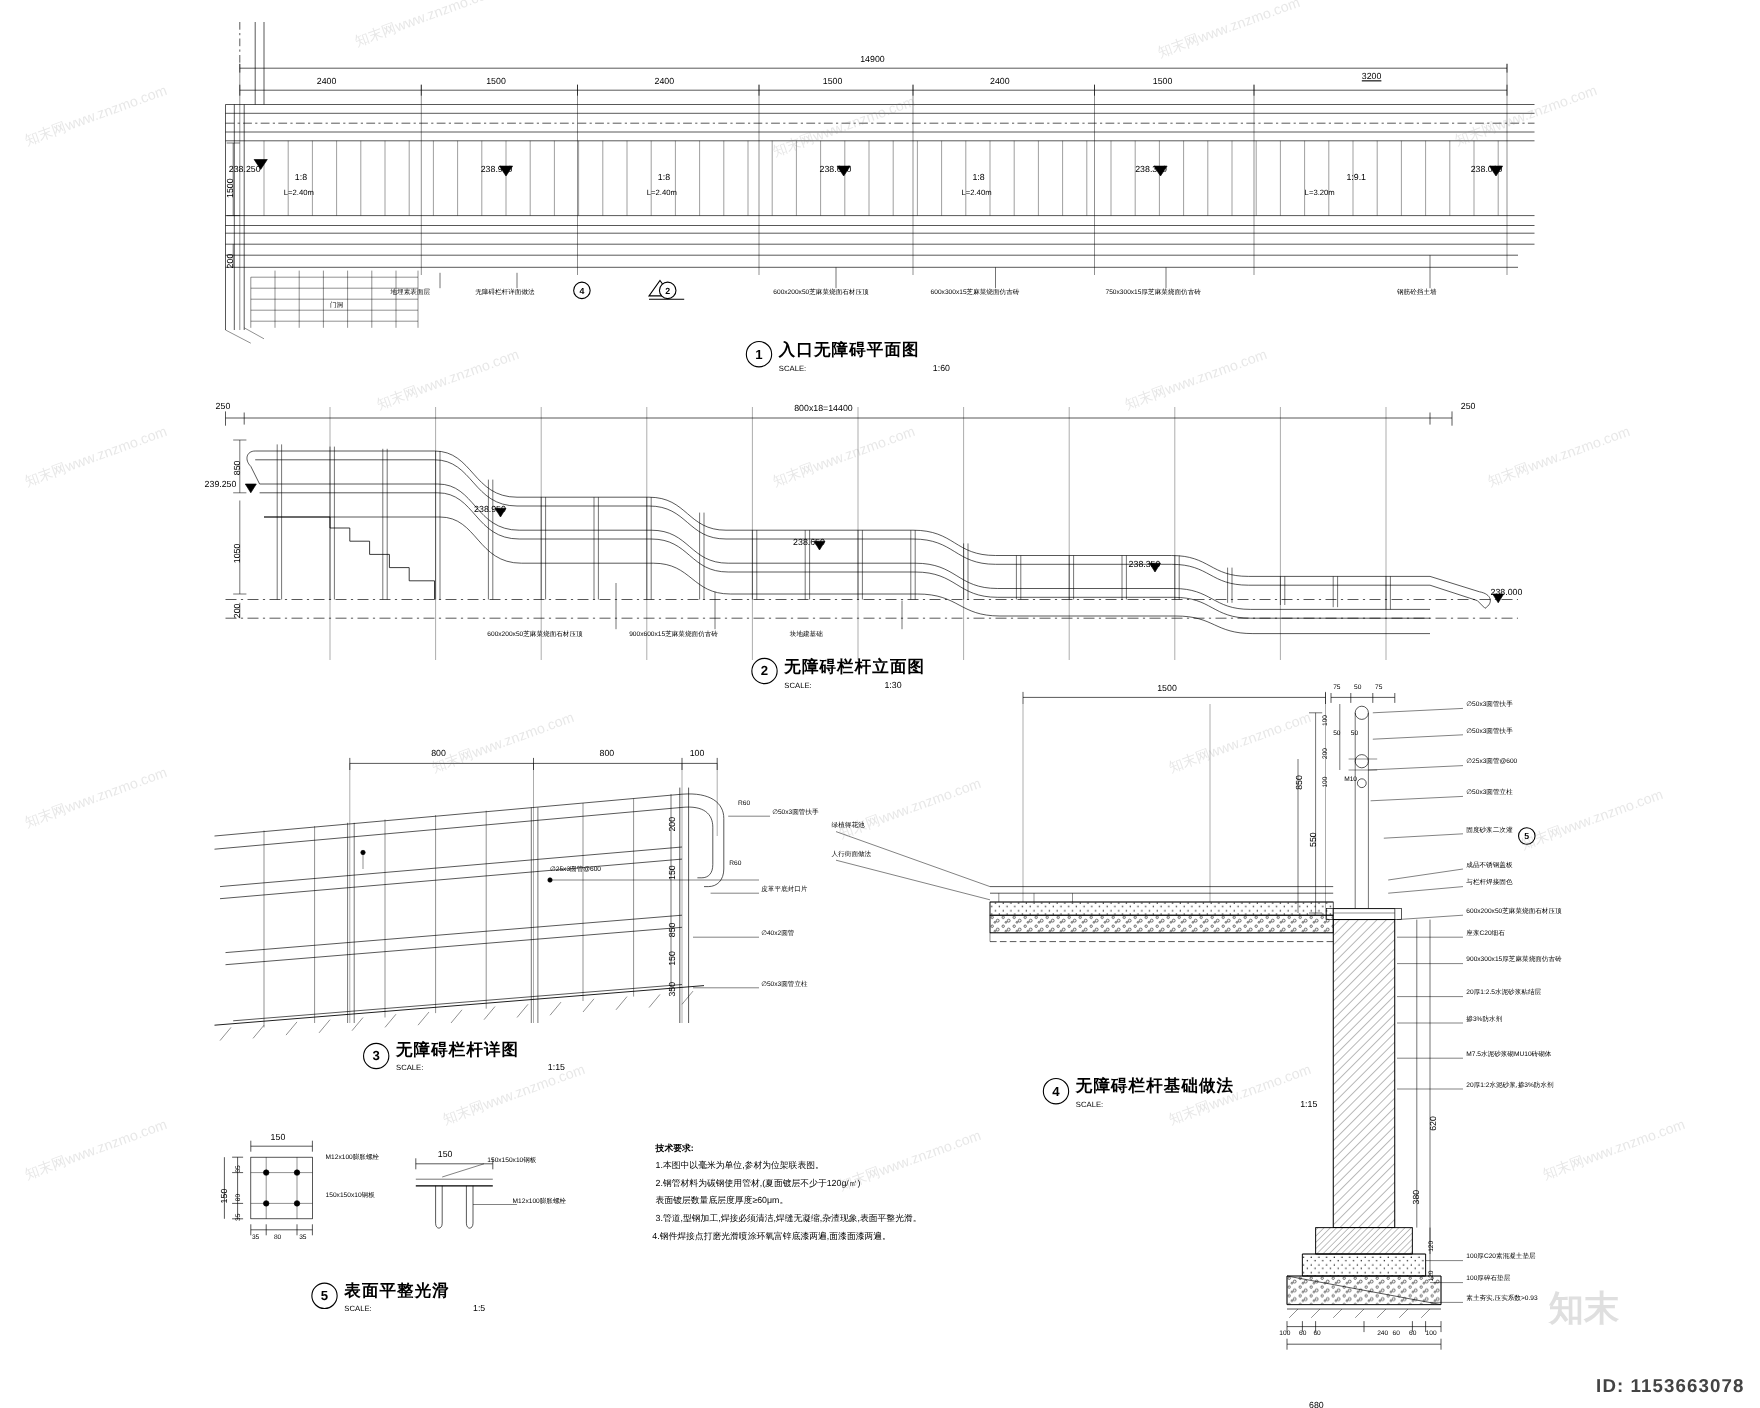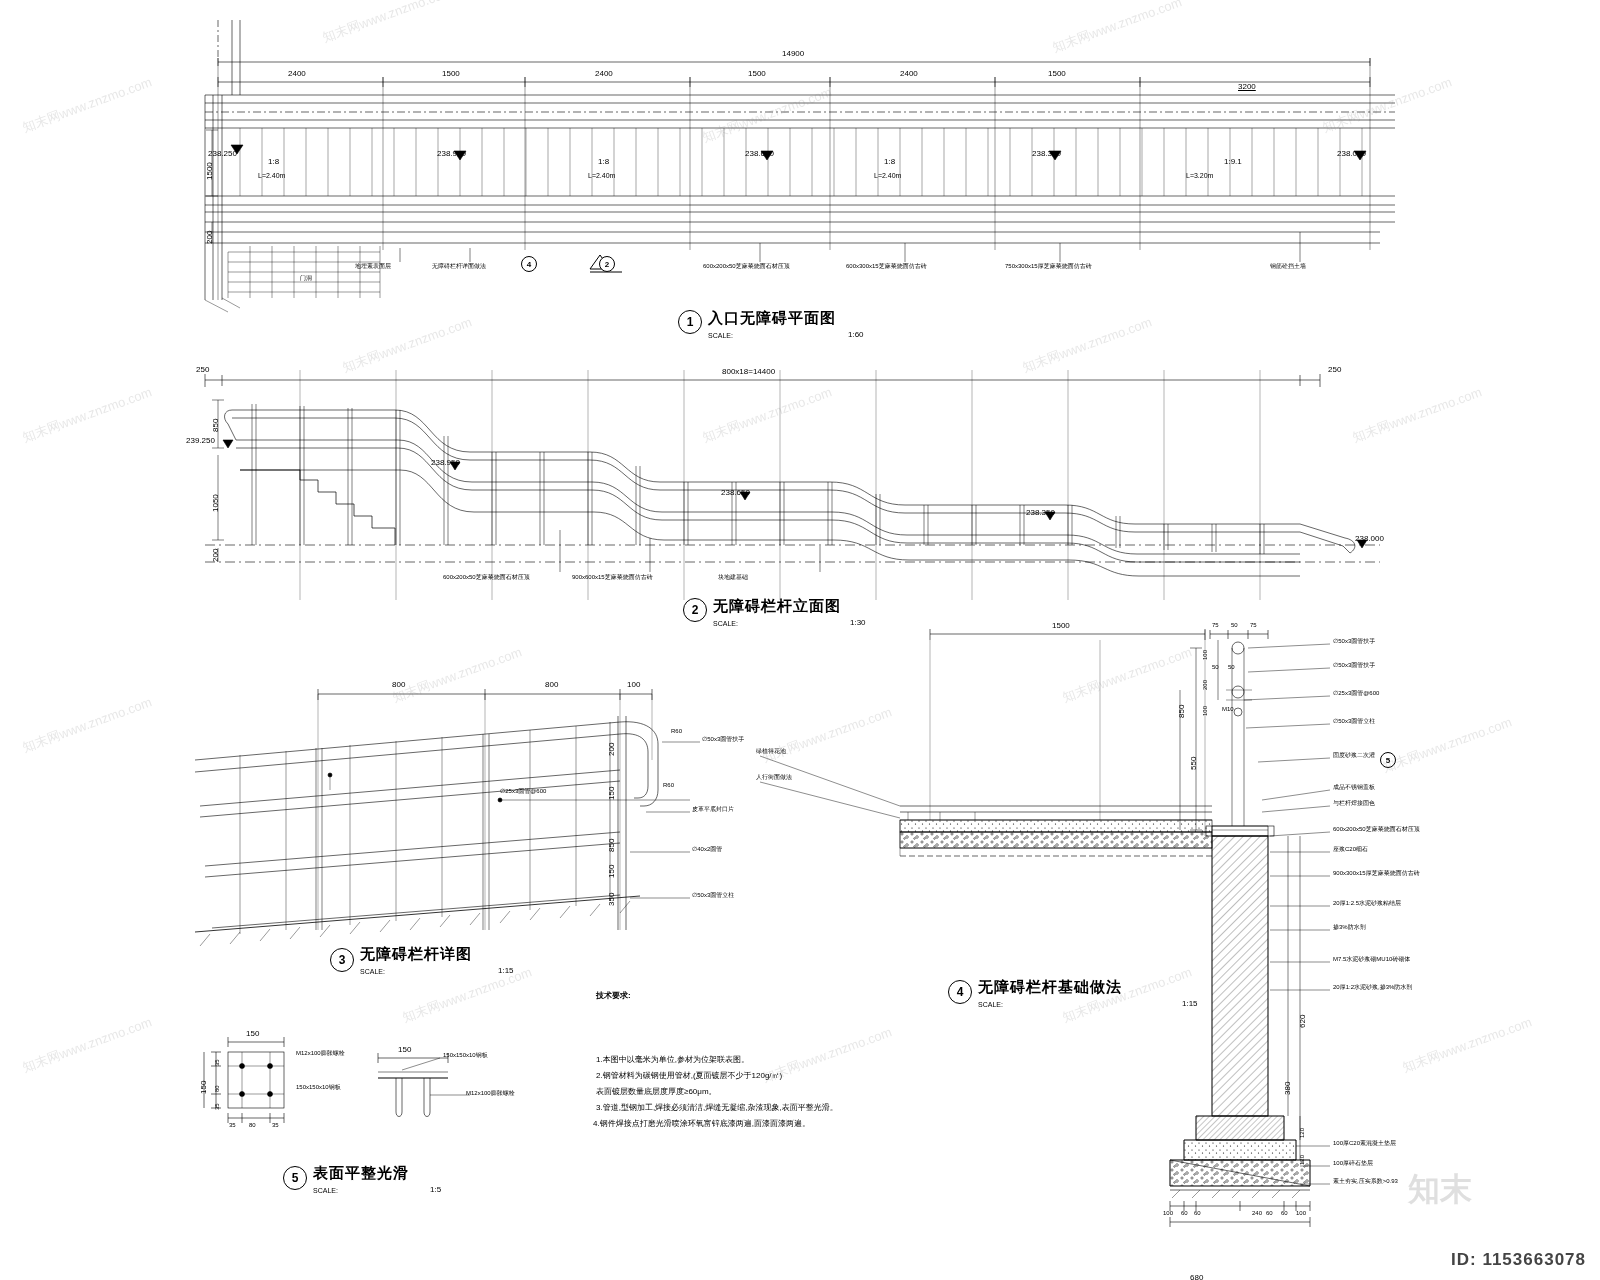--- a/index.html
+++ b/index.html
@@ -557,21 +557,21 @@
   </g>
 </svg>
 
 <div class="lbl" style="left:782px;top:50px;">14900</div>
 <div class="lbl" style="left:288px;top:70px;">2400</div>
 <div class="lbl" style="left:442px;top:70px;">1500</div>
 <div class="lbl" style="left:595px;top:70px;">2400</div>
 <div class="lbl" style="left:748px;top:70px;">1500</div>
 <div class="lbl" style="left:900px;top:70px;">2400</div>
 <div class="lbl" style="left:1048px;top:70px;">1500</div>
-<div class="lbl" style="left:1238px;top:83px;text-decoration:underline;">3200</div>
+<div class="lbl" style="left:1238px;top:66px;text-decoration:underline;">3200</div>
 
 <div class="lbl rot" style="left:206px;top:180px;">1500</div>
 <div class="lbl rot" style="left:206px;top:244px;">200</div>
 
 <div class="lbl" style="left:208px;top:150px;">238.250</div>
 <div class="lbl" style="left:437px;top:150px;">238.950</div>
 <div class="lbl" style="left:745px;top:150px;">238.650</div>
 <div class="lbl" style="left:1032px;top:150px;">238.350</div>
 <div class="lbl" style="left:1337px;top:150px;">238.000</div>
 
@@ -614,21 +614,21 @@
 <div class="lbl" style="left:1026px;top:509px;">238.350</div>
 <div class="lbl" style="left:1355px;top:535px;">238.000</div>
 
 <div class="lbl xs" style="left:443px;top:574px;">600x200x50芝麻菜烧面石材压顶</div>
 <div class="lbl xs" style="left:572px;top:574px;">900x600x15芝麻菜烧面仿古砖</div>
 <div class="lbl xs" style="left:718px;top:574px;">块地建基础</div>
 
 <div class="bub big" style="left:683px;top:598px;">2</div>
 <div class="title" style="left:713px;top:597px;">无障碍栏杆立面图</div>
 <div class="scaletxt" style="left:713px;top:620px;">SCALE:</div>
-<div class="scalenum" style="left:850px;top:618px;">1:30</div>
+<div class="scalenum" style="left:804px;top:618px;">1:30</div>
 
 <div class="lbl" style="left:392px;top:681px;">800</div>
 <div class="lbl" style="left:545px;top:681px;">800</div>
 <div class="lbl" style="left:627px;top:681px;">100</div>
 
 <div class="lbl rot" style="left:608px;top:756px;">200</div>
 <div class="lbl rot" style="left:608px;top:800px;">150</div>
 <div class="lbl rot" style="left:608px;top:852px;">850</div>
 <div class="lbl rot" style="left:608px;top:878px;">150</div>
 <div class="lbl rot" style="left:608px;top:906px;">350</div>
@@ -717,21 +717,21 @@
 
 <div class="lbl xs" style="left:296px;top:1050px;">M12x100膨胀螺栓</div>
 <div class="lbl xs" style="left:296px;top:1084px;">150x150x10钢板</div>
 <div class="lbl xs" style="left:466px;top:1090px;">M12x100膨胀螺栓</div>
 
 <div class="bub big" style="left:283px;top:1166px;">5</div>
 <div class="title" style="left:313px;top:1164px;">表面平整光滑</div>
 <div class="scaletxt" style="left:313px;top:1187px;">SCALE:</div>
 <div class="scalenum" style="left:430px;top:1185px;">1:5</div>
 
-<div class="lbl" style="left:596px;top:992px;font-weight:bold;">技术要求:</div>
+<div class="lbl" style="left:596px;top:1040px;font-weight:bold;">技术要求:</div>
 <div class="lbl" style="left:596px;top:1056px;">1.本图中以毫米为单位,参材为位架联表图。</div>
 <div class="lbl" style="left:596px;top:1072px;">2.钢管材料为碳钢使用管材,(夏面镀层不少于120g/㎡)</div>
 <div class="lbl" style="left:596px;top:1088px;">   表面镀层数量底层度厚度≥60μm。</div>
 <div class="lbl" style="left:596px;top:1104px;">3.管道,型钢加工,焊接必须清洁,焊缝无凝缩,杂渣现象,表面平整光滑。</div>
 <div class="lbl" style="left:593px;top:1120px;">4.钢件焊接点打磨光滑喷涂环氧富锌底漆两遍,面漆面漆两遍。</div>
 
 <div class="wm" style="left:20px;top:120px;">知末网www.znzmo.com</div>
 <div class="wm" style="left:320px;top:30px;">知末网www.znzmo.com</div>
 <div class="wm" style="left:700px;top:130px;">知末网www.znzmo.com</div>
 <div class="wm" style="left:1050px;top:40px;">知末网www.znzmo.com</div>

